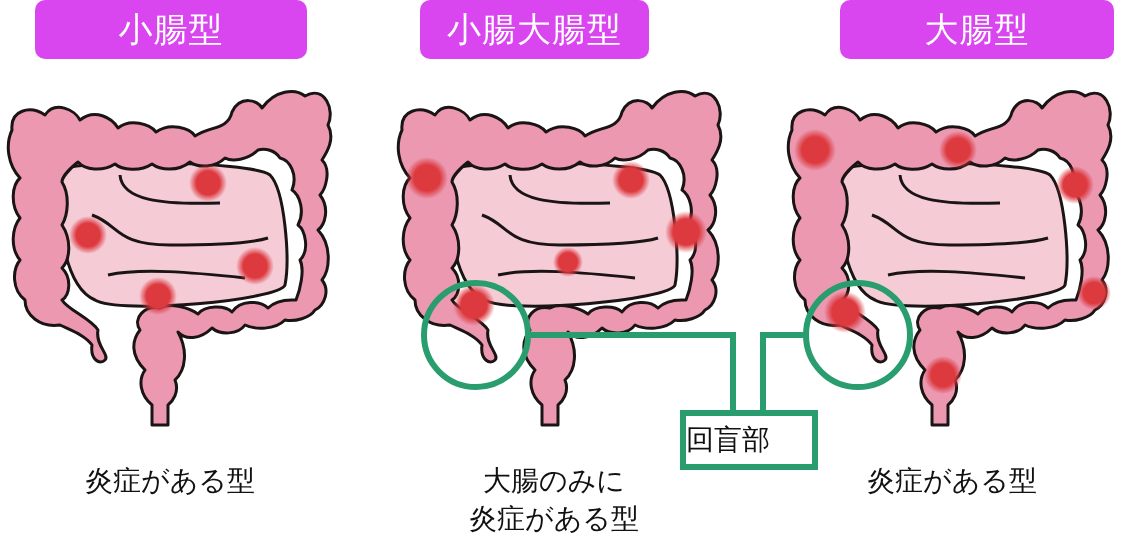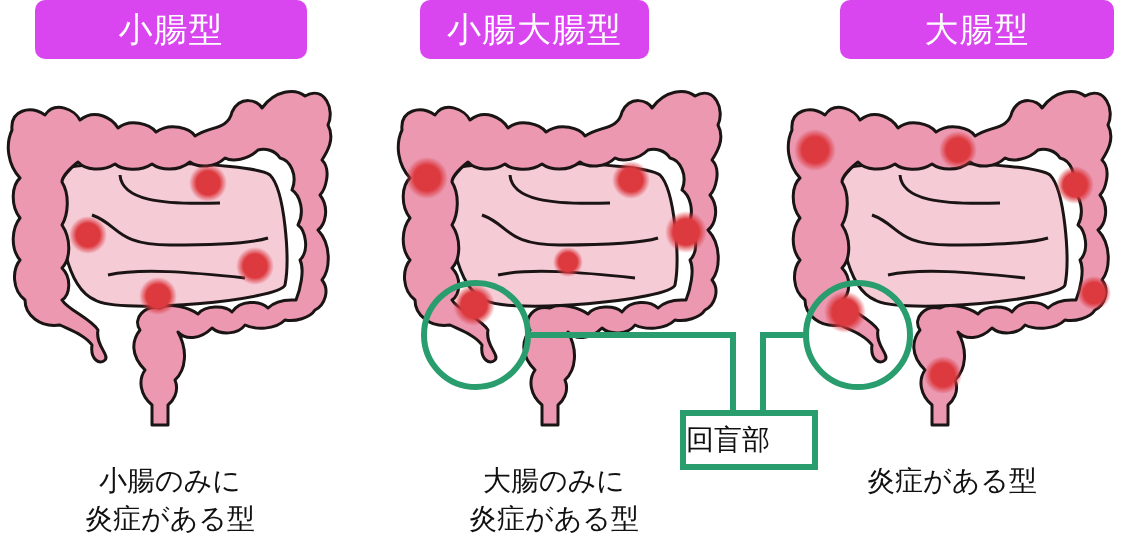--- a/index.html
+++ b/index.html
@@ -64,21 +64,20 @@
     <circle cx="858" cy="335" r="52" fill="none" stroke="#2a9d6e" stroke-width="6"></circle>
   </g>
 
   <polyline points="529,335 733,335 733,412" fill="none" stroke="#2a9d6e" stroke-width="6"></polyline>
   <polyline points="806,335 763,335 763,412" fill="none" stroke="#2a9d6e" stroke-width="6"></polyline>
 </svg>
 
 <div class="labelbox">回盲部</div>
 
 <div class="caption" style="left:40px;">
-  <div>小腸のみに</div>
   <div>炎症がある型</div>
 </div>
 <div class="caption" style="left:424px;">
   <div>大腸のみに</div>
   <div>炎症がある型</div>
 </div>
 <div class="caption" style="left:822px;">
   <div>炎症がある型</div>
 </div>
 

